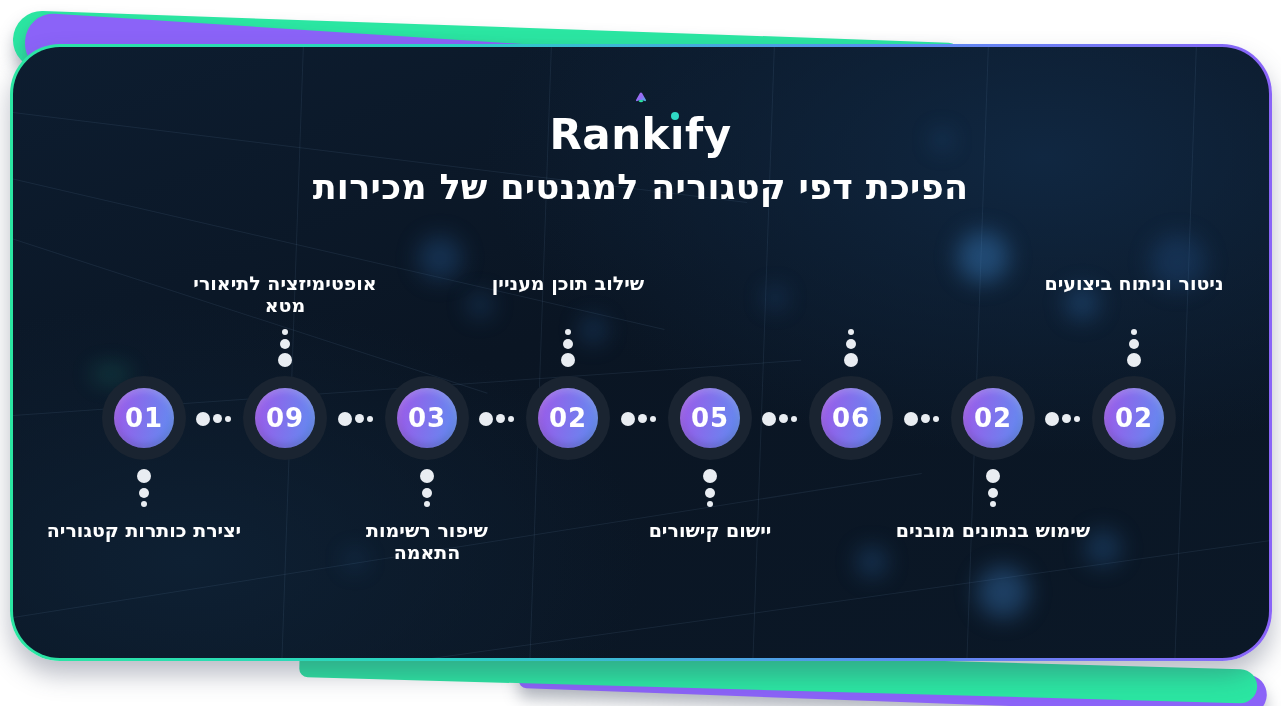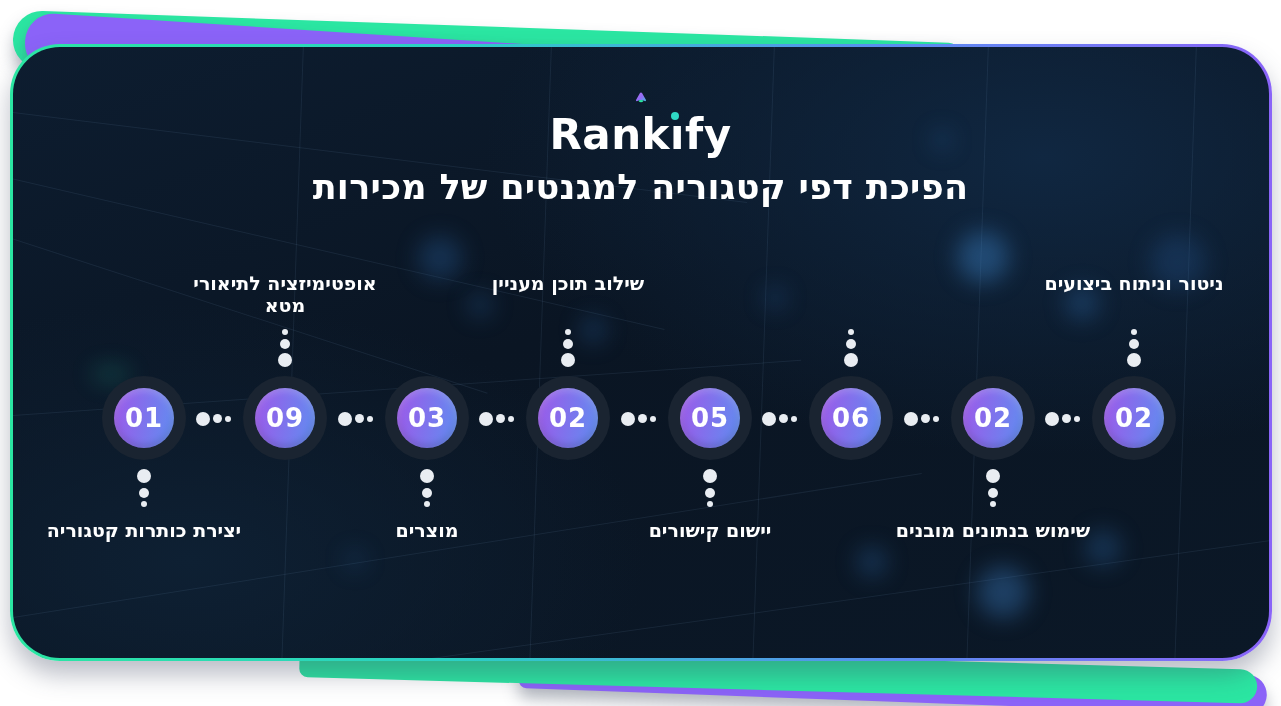--- a/index.html
+++ b/index.html
@@ -177,21 +177,22 @@
     <div>
       <div class="ring s3">
           <div class="bubble">
             <span class="num">03</span>
           </div>
         </div>
       <div class="vdot down lg s3"></div>
       <div class="vdot down md s3"></div>
       <div class="vdot down sm s3"></div>
       <div class="step-label below s3">
-        <span class="lline">מוצרים</span>
+        <span class="lline">שיפור רשימות</span>
+        <span class="lline">התאמה</span>
       </div>
     </div>
 
     <div>
       <div class="step-label above s4">
         <span class="lline">שילוב תוכן מעניין</span>
       </div>
       <div class="vdot up sm s4"></div>
       <div class="vdot up md s4"></div>
       <div class="vdot up lg s4"></div>

